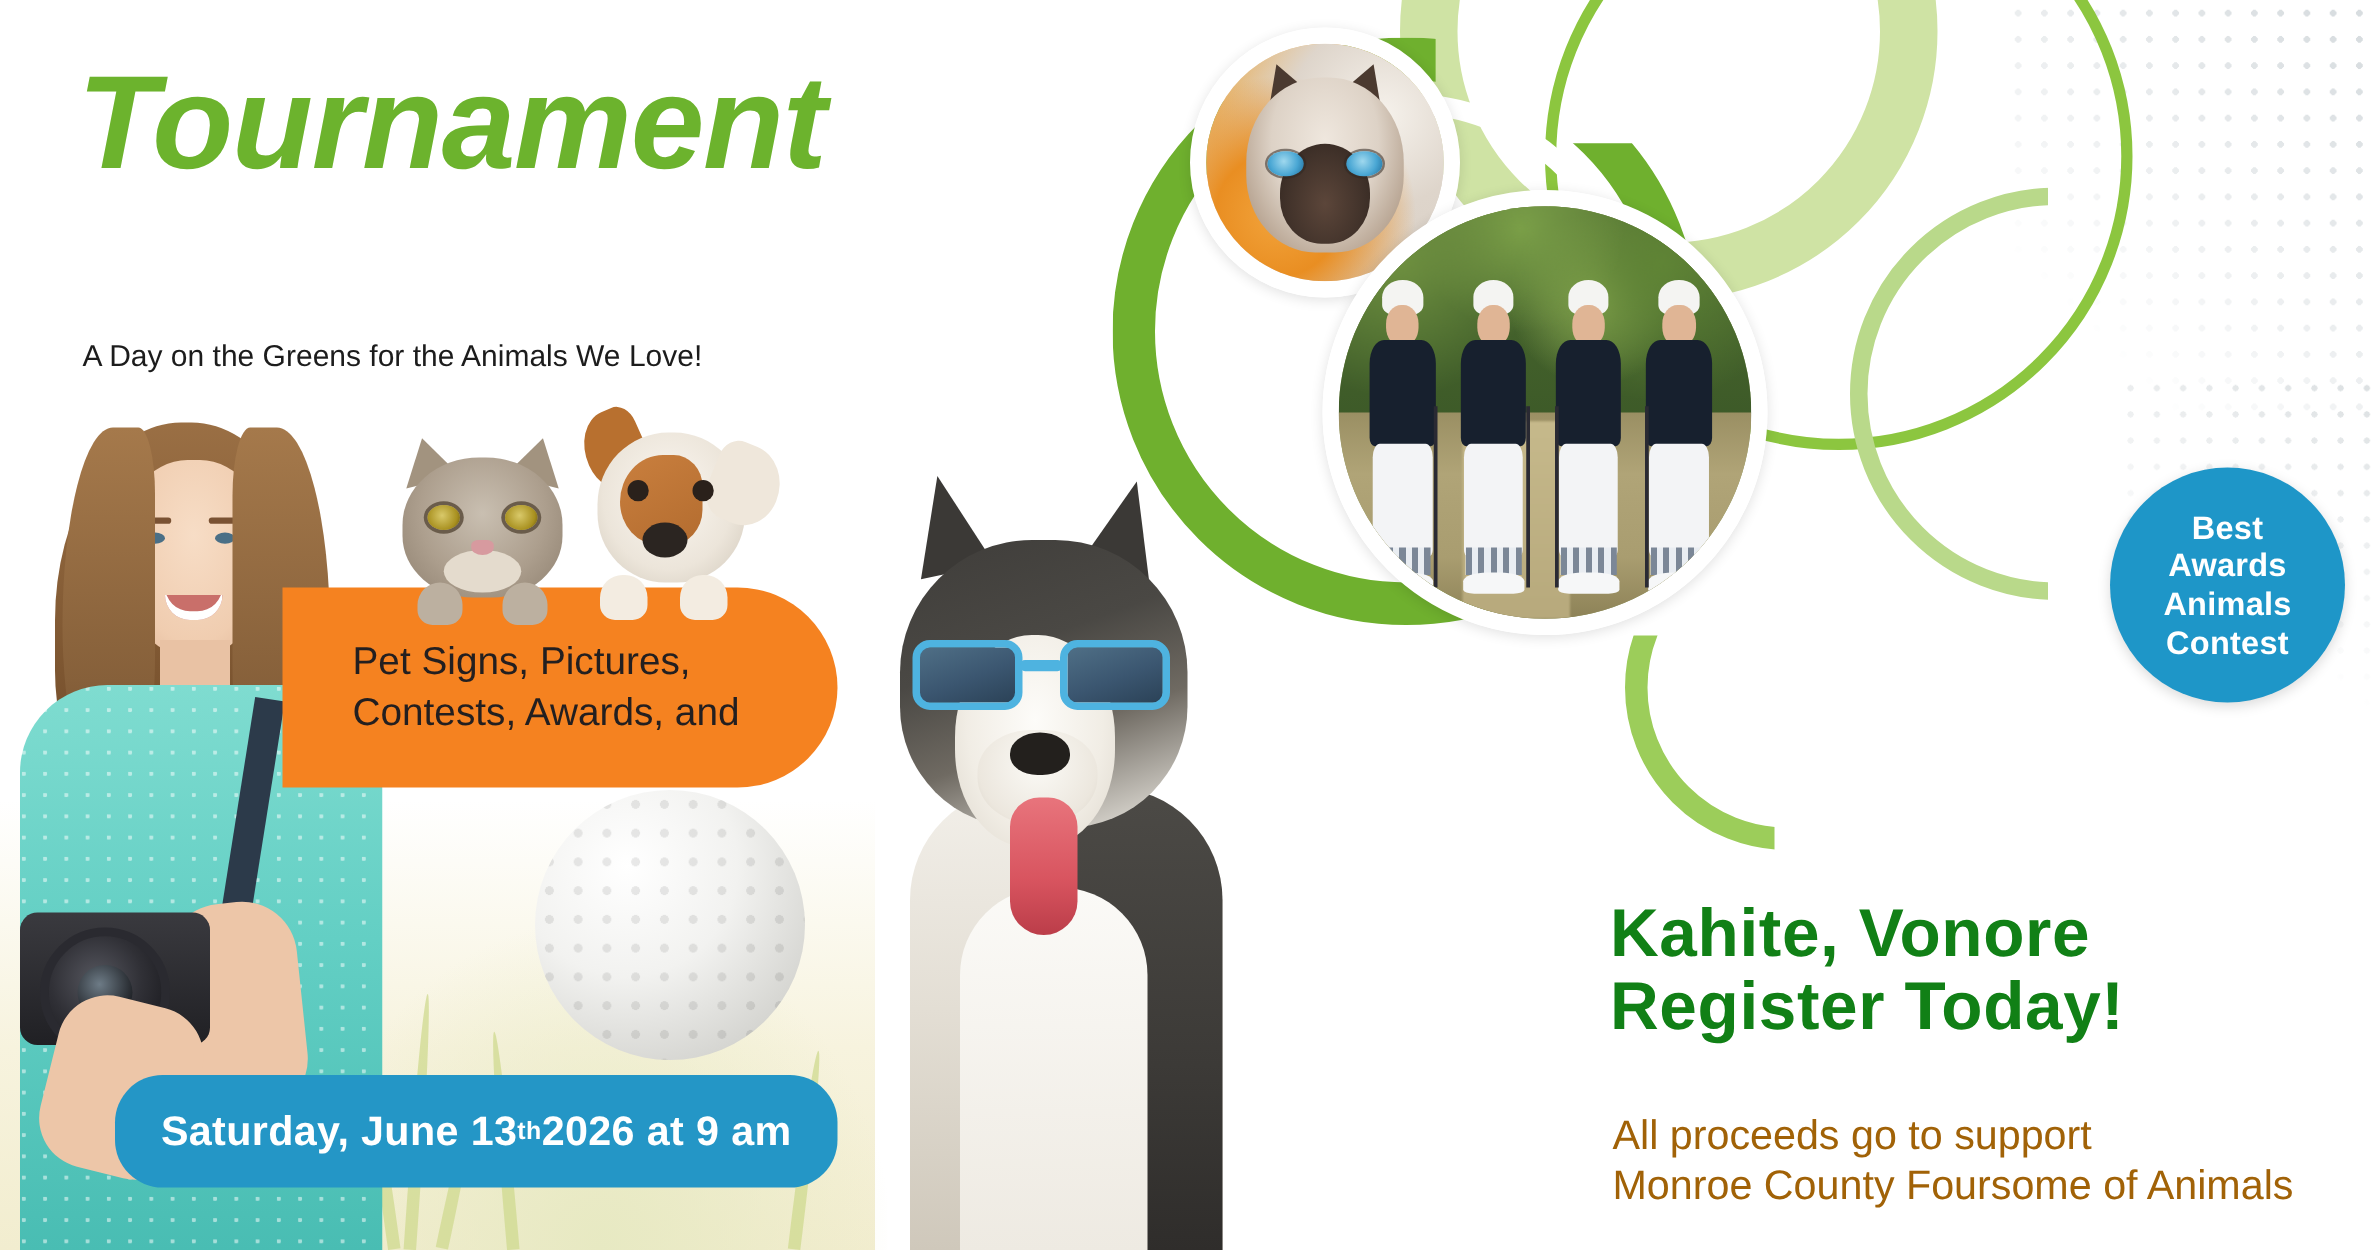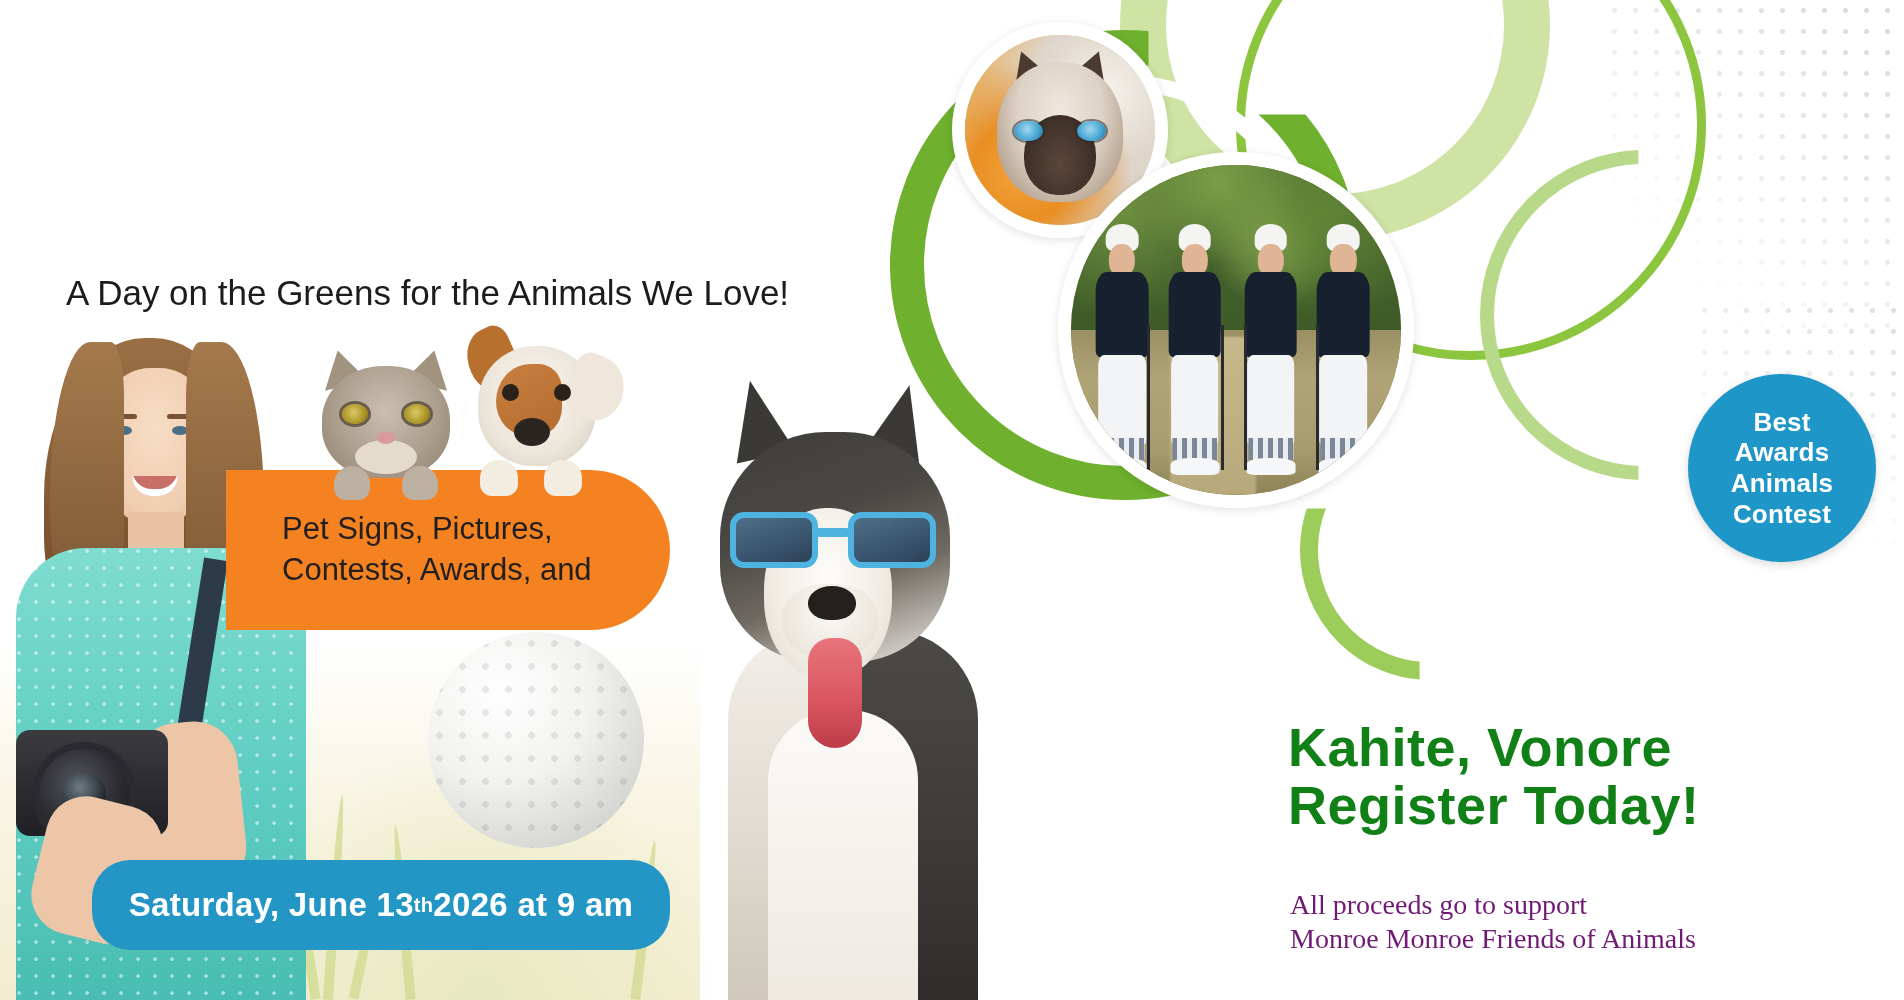--- a/index.html
+++ b/index.html
@@ -259,21 +259,21 @@
     font-weight: bold;
     font-style: italic;
     line-height: .96;
     letter-spacing: -1px;
   }
   .subtitle {
     position: absolute;
     left: 66px; top: 272px;
     width: 880px;
     color: #1c1c1c;
-    font-size: 35px;
+    font-size: 24px;
     line-height: 1.2;
   }
 
   
   .callout {
     position: absolute;
     left: 226px; top: 470px;
     width: 444px; height: 160px;
     background: #f58220;
     border-radius: 0 80px 80px 0;
@@ -313,24 +313,23 @@
     color: #118016;
     font-size: 54px;
     font-weight: bold;
     line-height: 1.08;
     letter-spacing: .5px;
   }
   .proceeds {
     position: absolute;
     left: 1290px; top: 888px;
     width: 600px;
-    color: #701a75;
-    font-size: 28px;
+    color: #a16207;
+    font-size: 33px;
     line-height: 1.2;
-    font-family: Liberation Serif, serif;
   }
 
   
   .woman { position: absolute; left: 10px; top: 330px; width: 300px; height: 670px; z-index: 4; }
   .w-hair-back {
     position: absolute; left: 34px; top: 8px;
     width: 210px; height: 330px;
     border-radius: 48% 48% 40% 40%;
     background: linear-gradient(180deg, #9a6f44 0%, #7d5631 60%, #6b4727 100%);
   }
@@ -700,20 +699,21 @@
   <div class="badge">
     <div>
       <div>Best</div>
       <div>Awards</div>
       <div>Animals</div>
       <div>Contest</div>
     </div>
   </div>
 
   <div class="title">
+    <div>Tournament</div>
   </div>
 
   <div class="subtitle">A Day on the Greens for the Animals We Love!</div>
 
   <div class="woman">
     <div class="w-hair-back"></div>
     <div class="w-face"></div>
     <div class="w-brow l"></div>
     <div class="w-brow r"></div>
     <div class="w-eye l"></div>
@@ -788,16 +788,16 @@
       <span> 2026 at 9 am</span>
   </div>
 
   <div class="register">
     <div>Kahite, Vonore</div>
     <div>Register Today!</div>
   </div>
 
   <div class="proceeds">
     <div>All proceeds go to support</div>
-    <div>Monroe Monroe Friends of Animals</div>
+    <div>Monroe County Foursome of Animals</div>
   </div>
 
 </div>
 
 </body></html>

